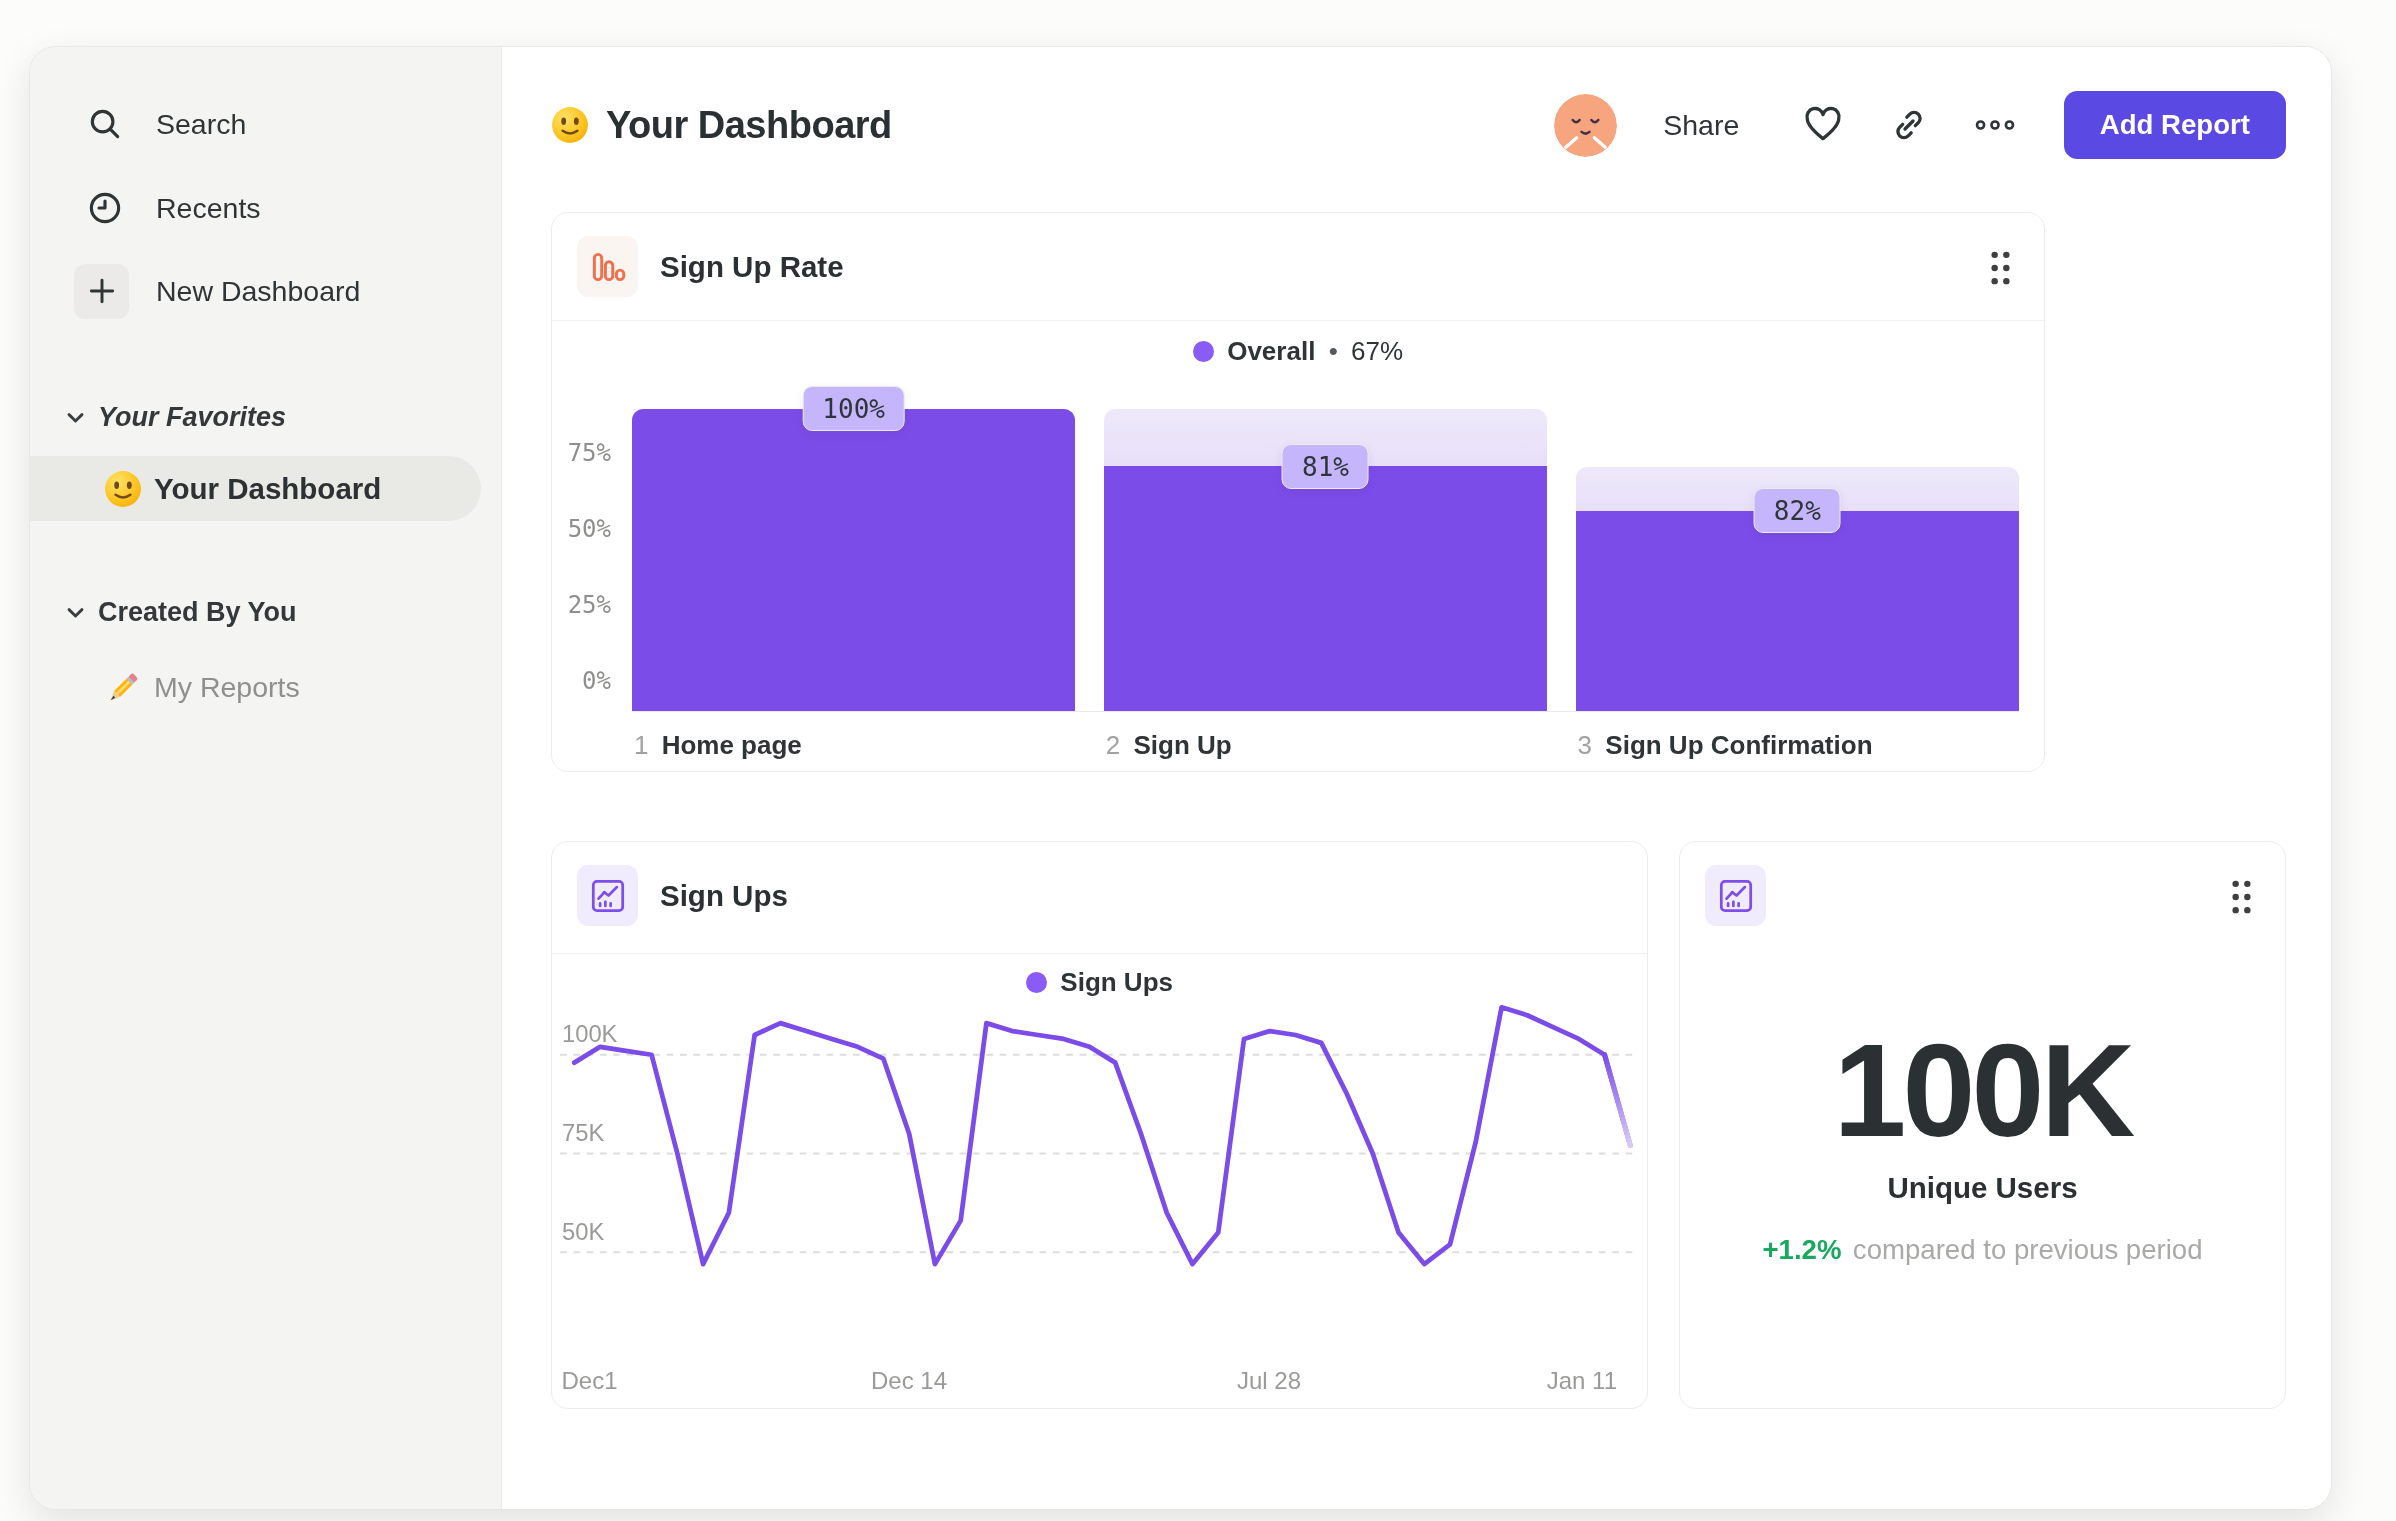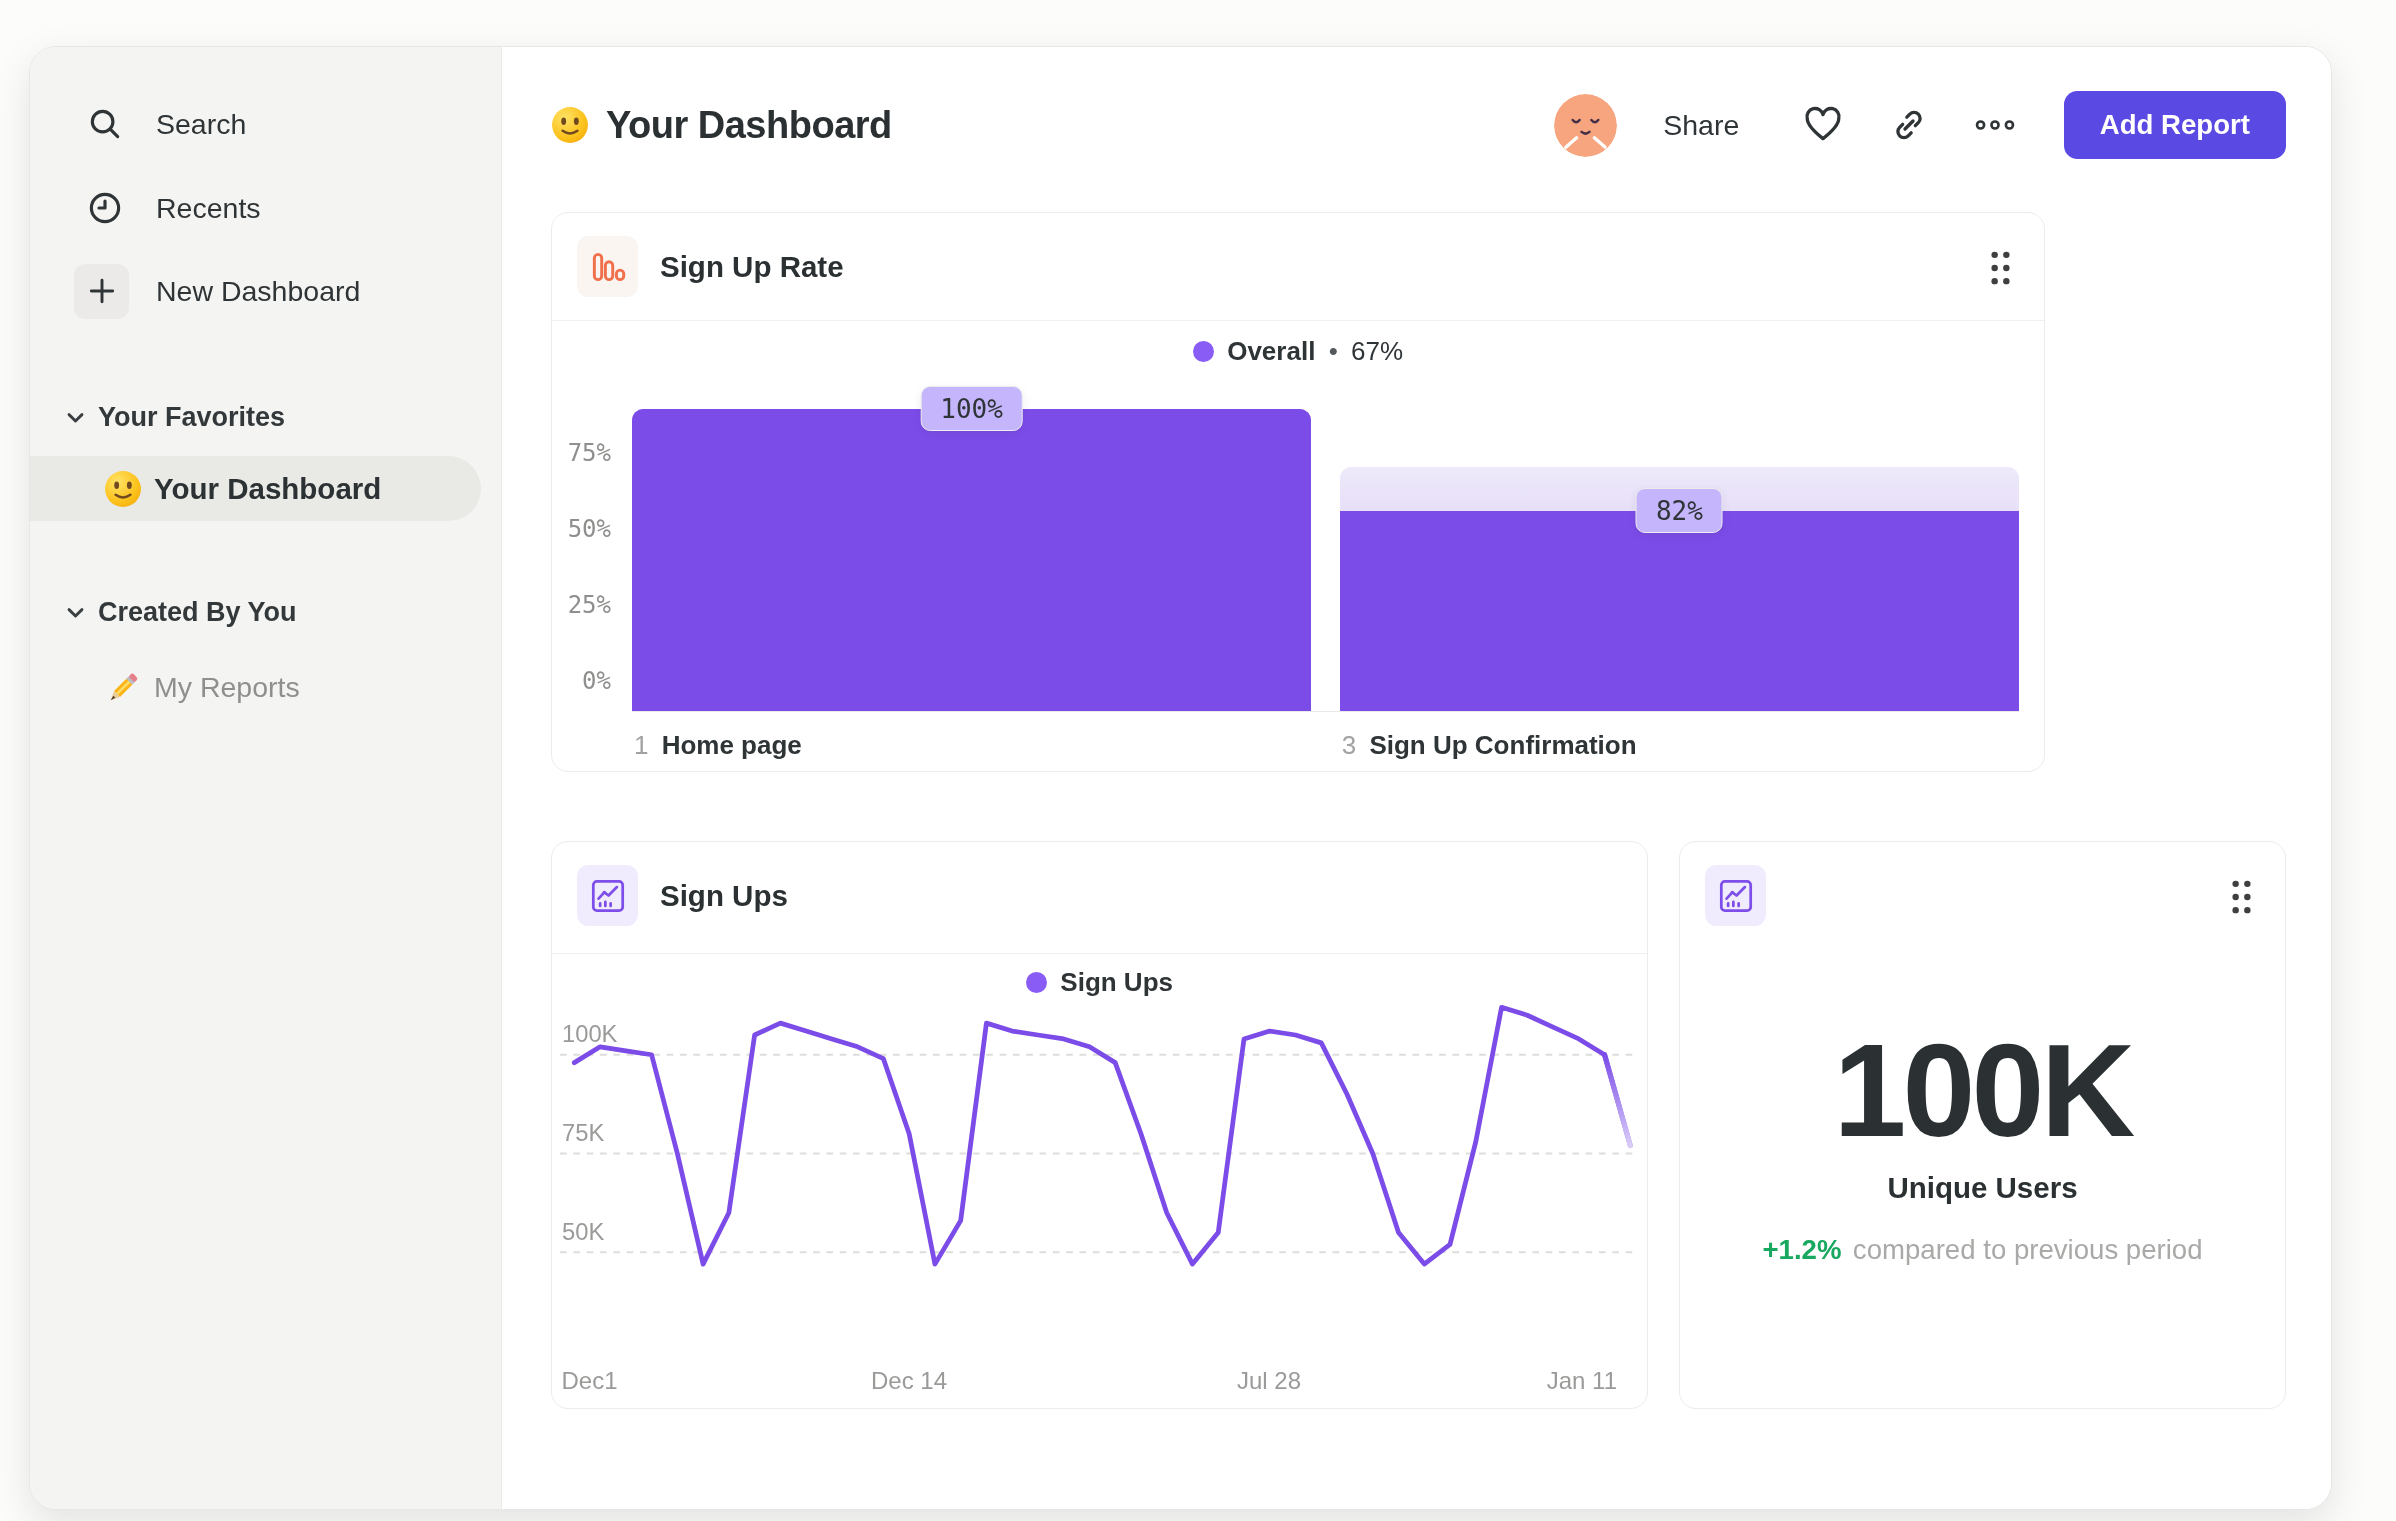--- a/index.html
+++ b/index.html
@@ -128,21 +128,21 @@
         <span class="ic" style="left:41px;">
           <span class="ic-box">
             <svg width="32" height="32" viewBox="0 0 24 24" fill="none" stroke="#2f3437" stroke-width="2.2" stroke-linecap="round">
               <path d="M12 4 V20 M4 12 H20"></path>
             </svg>
           </span>
         </span>
         <span class="lbl">New Dashboard</span>
       </div>
 
-      <div class="side-section" style="top:344px;">
+      <div class="side-section" style="top:344px;font-style:italic;">
         <span class="chev">
           <svg width="23" height="23" viewBox="0 0 16 16" fill="none" stroke="#3a3f42" stroke-width="2" stroke-linecap="round" stroke-linejoin="round">
             <path d="M3.5 6 L8 10.5 L12.5 6"></path>
           </svg>
         </span>
         <span class="stitle">Your Favorites</span>
       </div>
 
       <div class="side-pill">
         <span class="em">
@@ -282,20 +282,27 @@
           </div>
         <div class="funnel-chart" id="funnel-chart">
             <div class="funnel-col">
               <div class="funnel-outer" style="top: 0px;">
                 <div class="funnel-solid" style="height: 100%;"></div>
               </div>
               <div class="funnel-chip" style="top: -23px;">100%</div>
               <div class="funnel-step"><span class="n">1</span><span class="t">Home page</span></div>
             </div>
             <div class="funnel-col">
+              <div class="funnel-outer" style="top: 0px;">
+                <div class="funnel-solid" style="height: 81%;"></div>
+              </div>
+              <div class="funnel-chip" style="top: 35px;">81%</div>
+              <div class="funnel-step"><span class="n">2</span><span class="t">Sign Up</span></div>
+            </div>
+            <div class="funnel-col">
               <div class="funnel-outer" style="top: 58px;">
                 <div class="funnel-solid" style="height: 82%;"></div>
               </div>
               <div class="funnel-chip" style="top: 79px;">82%</div>
               <div class="funnel-step"><span class="n">3</span><span class="t">Sign Up Confirmation</span></div>
             </div>
           </div>
       </section>
 
       <section class="card" id="card-line">

